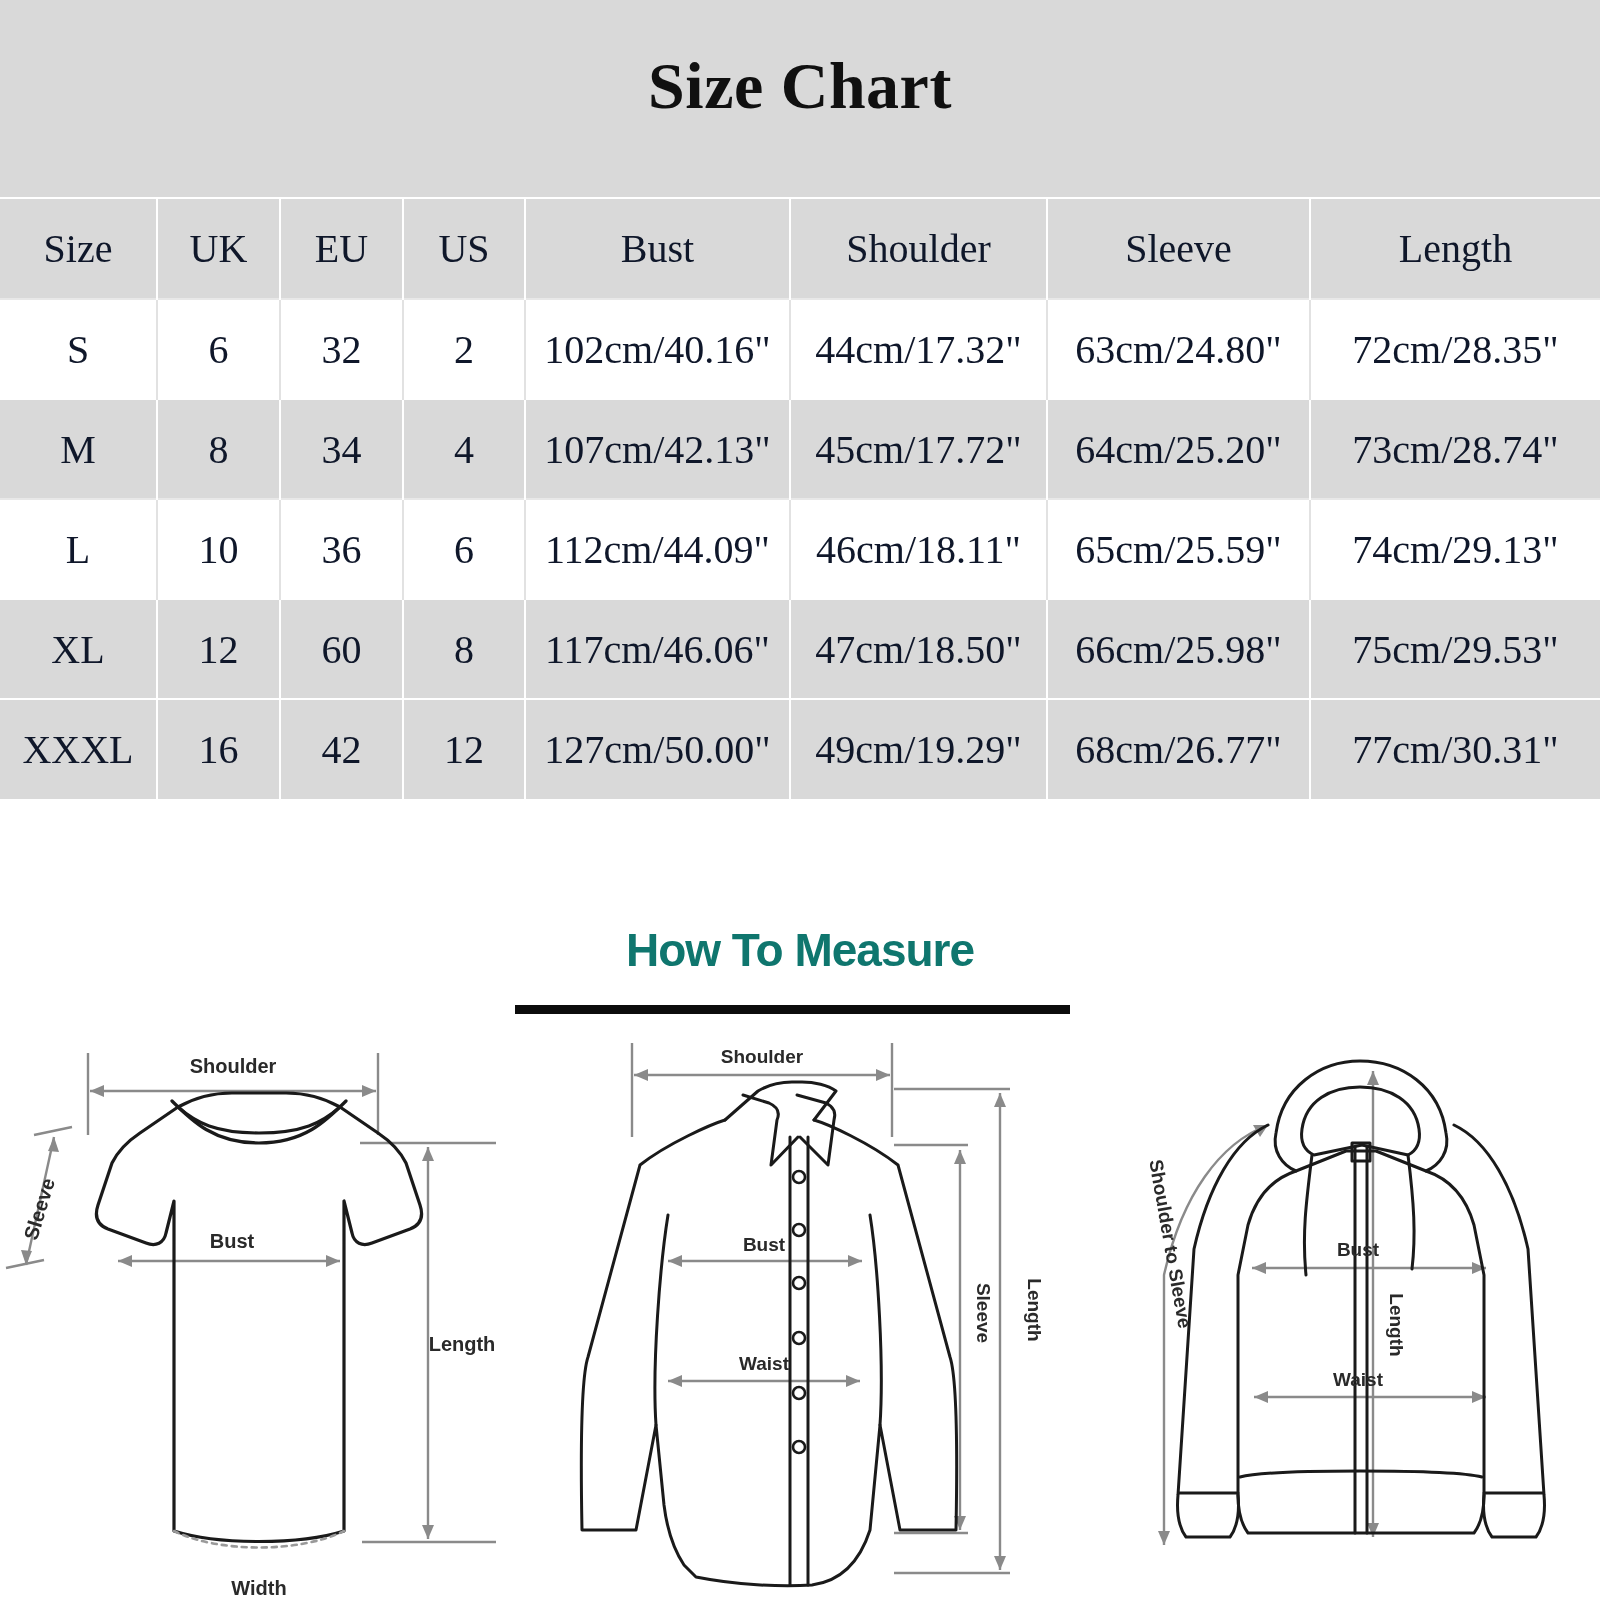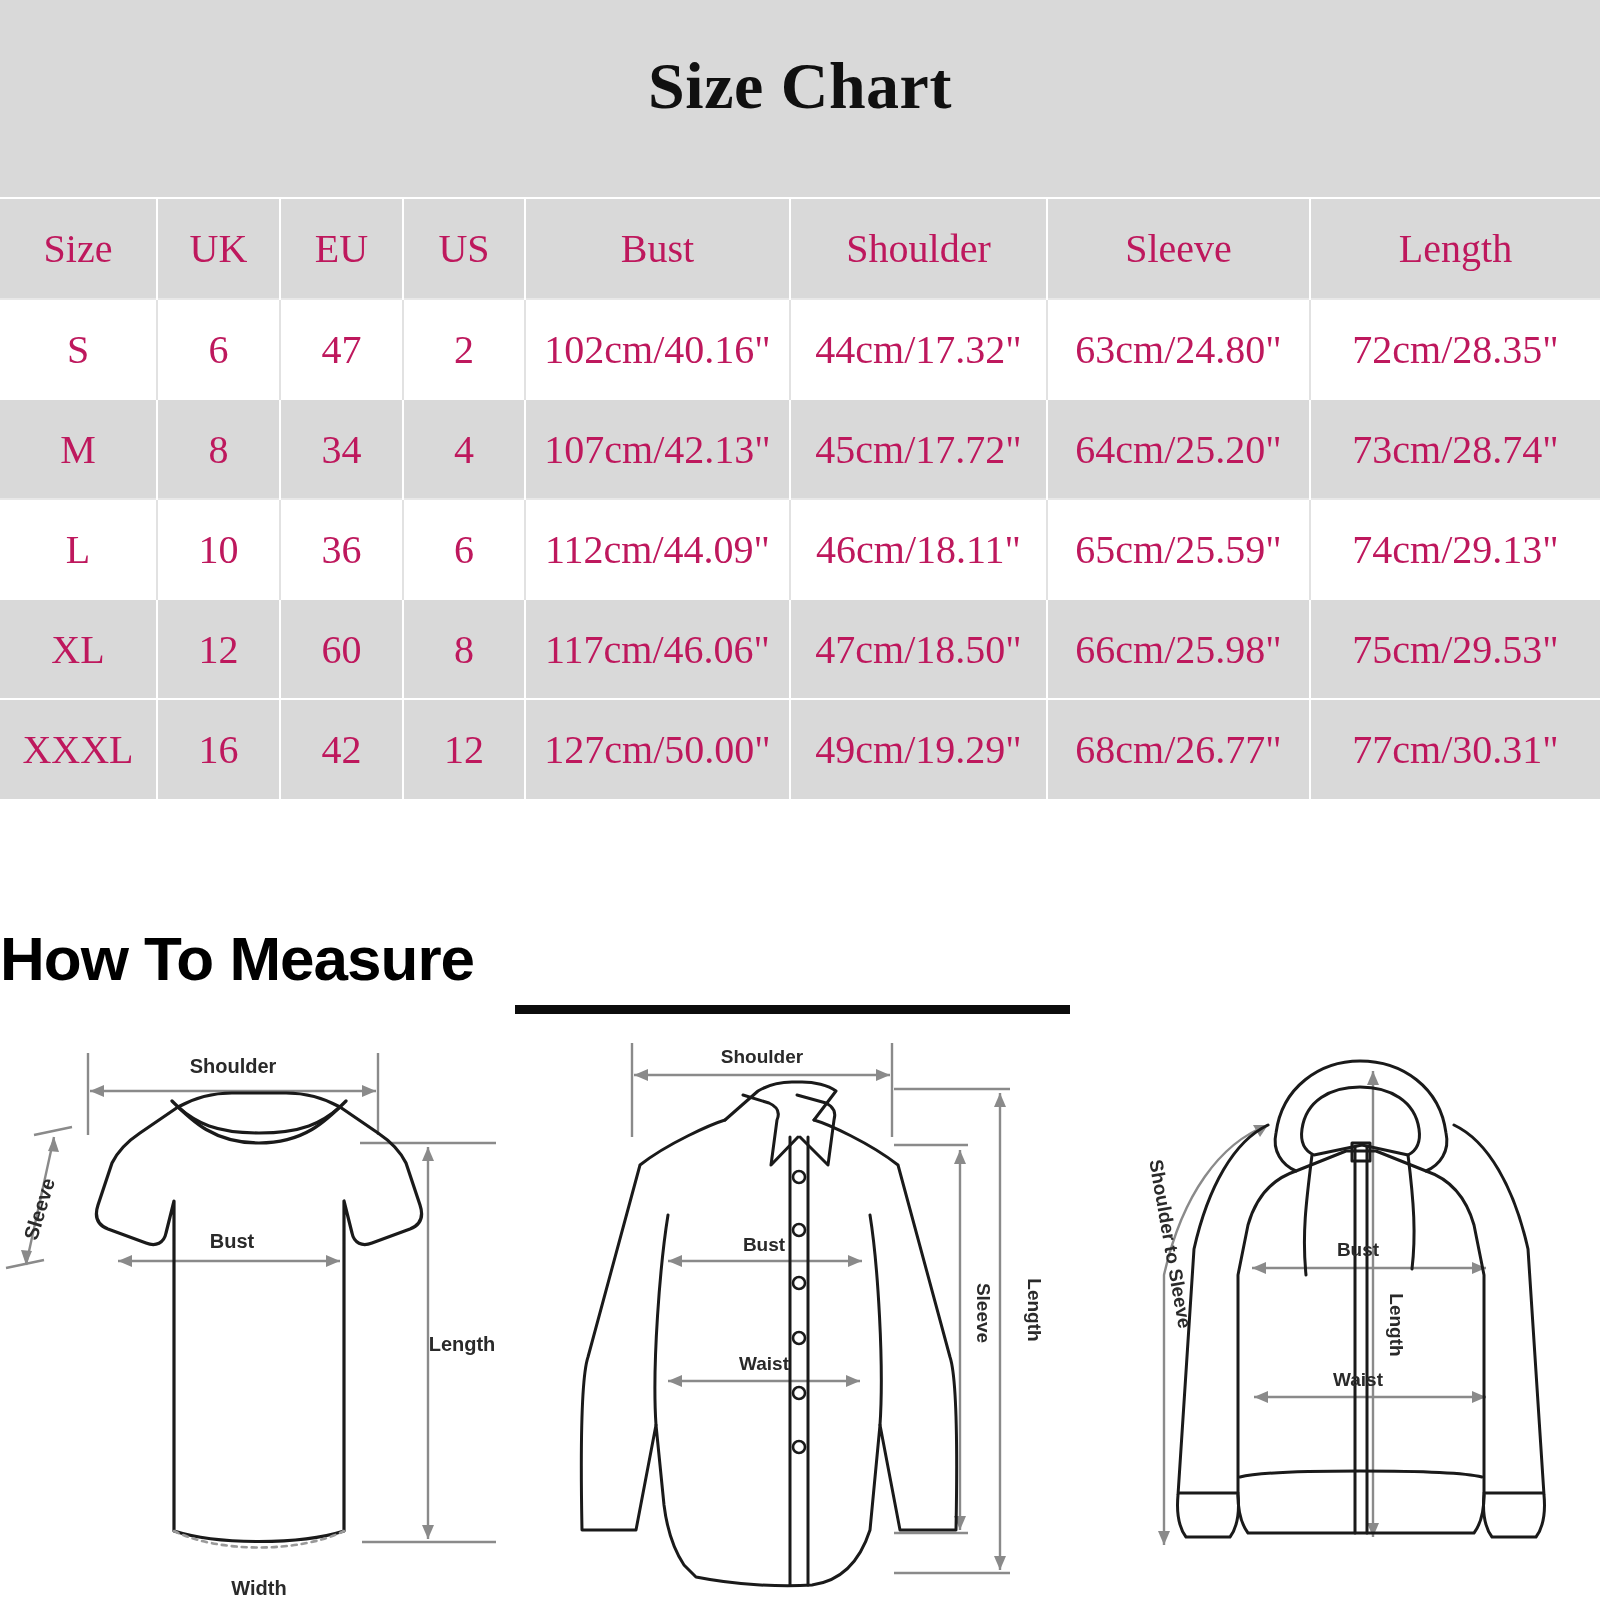--- a/index.html
+++ b/index.html
@@ -39,40 +39,41 @@
   .size-table col.c5 { width:257px; }
   .size-table col.c6 { width:263px; }
   .size-table col.c7 { width:290px; }
 
   .size-table th, .size-table td {
     height:100px;
     text-align:center;
     vertical-align:middle;
     font-size:40px;
     font-weight:400;
-    color:#be185d;
+    color:#0f172a;
     border-right:2px solid #ffffff;
     border-top:2px solid #ffffff;
     white-space:nowrap;
   }
   .size-table th:last-child, .size-table td:last-child { border-right:none; }
   .size-table thead tr th { background:#d9d9d9; height:101px; }
   .size-table tbody tr.odd td  { background:#ffffff; border-right-color:#e2e2e2; }
   .size-table tbody tr.even td { background:#d9d9d9; }
   .size-table tbody tr.odd td { border-top-color:#e8e8e8; }
 
   
   .htm-wrap {
     position:absolute; left:0; top:905px; width:1600px; height:695px;
     background:#ffffff;
   }
   .htm-title {
     position:absolute; left:0; top:18px; width:1600px;
+    text-align:center;
     font-family:"Liberation Sans", sans-serif;
-    font-size:62px; font-weight:700; color:#000000;
+    font-size:46px; font-weight:700; color:#0f766e;
     letter-spacing:-1px;
   }
   .htm-underline {
     position:absolute; left:515px; top:100px; width:555px; height:9px;
     background:#0c0c0c;
   }
 
   .figs {
     position:absolute; left:0; top:120px; width:1600px; height:575px;
   }
@@ -113,21 +114,21 @@
         <th>Bust</th>
         <th>Shoulder</th>
         <th>Sleeve</th>
         <th>Length</th>
       </tr>
     </thead>
     <tbody>
       <tr class="odd">
         <td>S</td>
         <td>6</td>
-        <td>47</td>
+        <td>32</td>
         <td>2</td>
         <td>102cm/40.16"</td>
         <td>44cm/17.32"</td>
         <td>63cm/24.80"</td>
         <td>72cm/28.35"</td>
       </tr>
       <tr class="even">
         <td>M</td>
         <td>8</td>
         <td>34</td>

